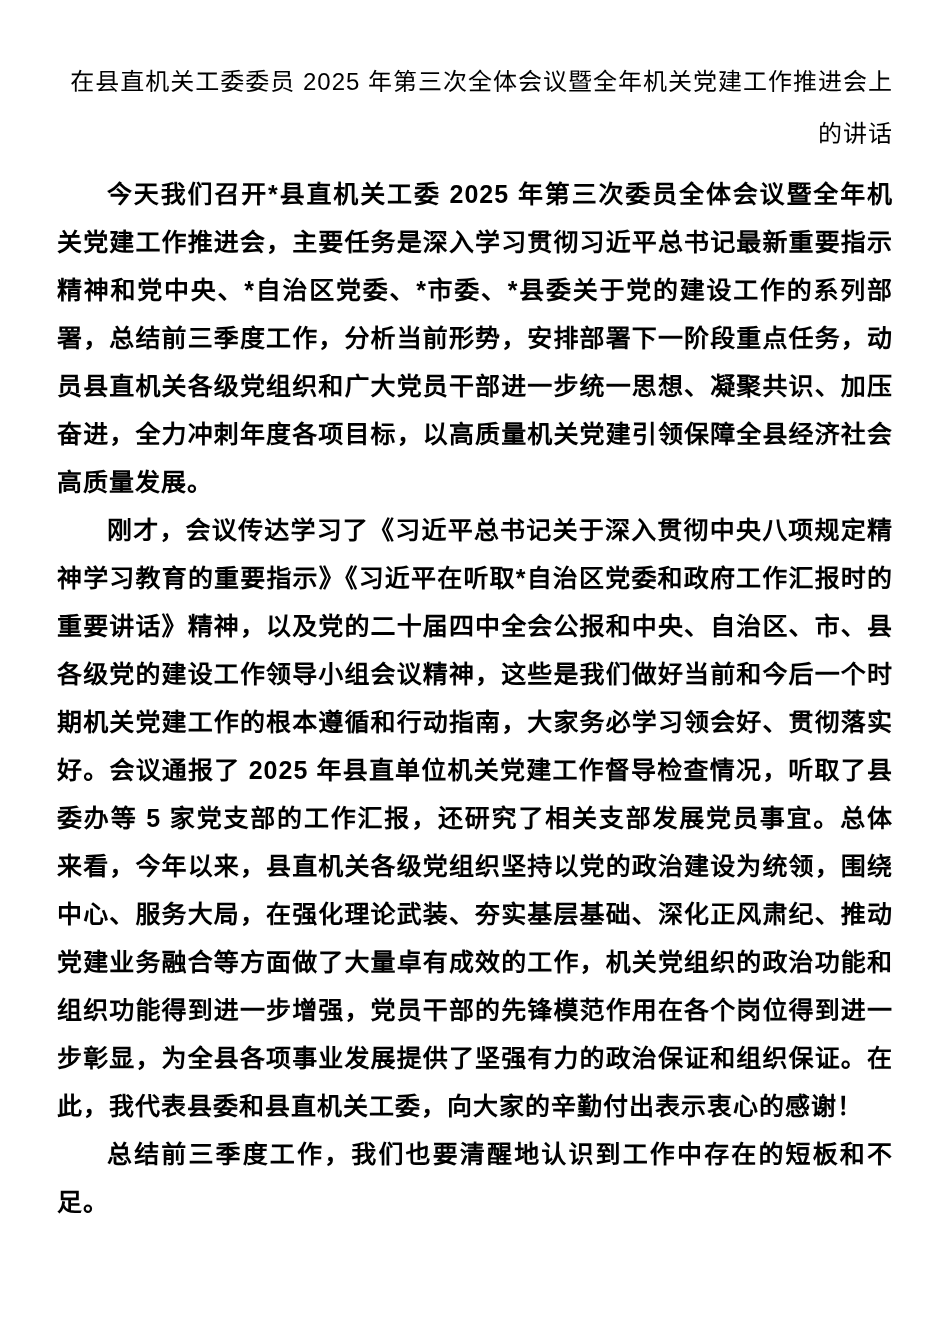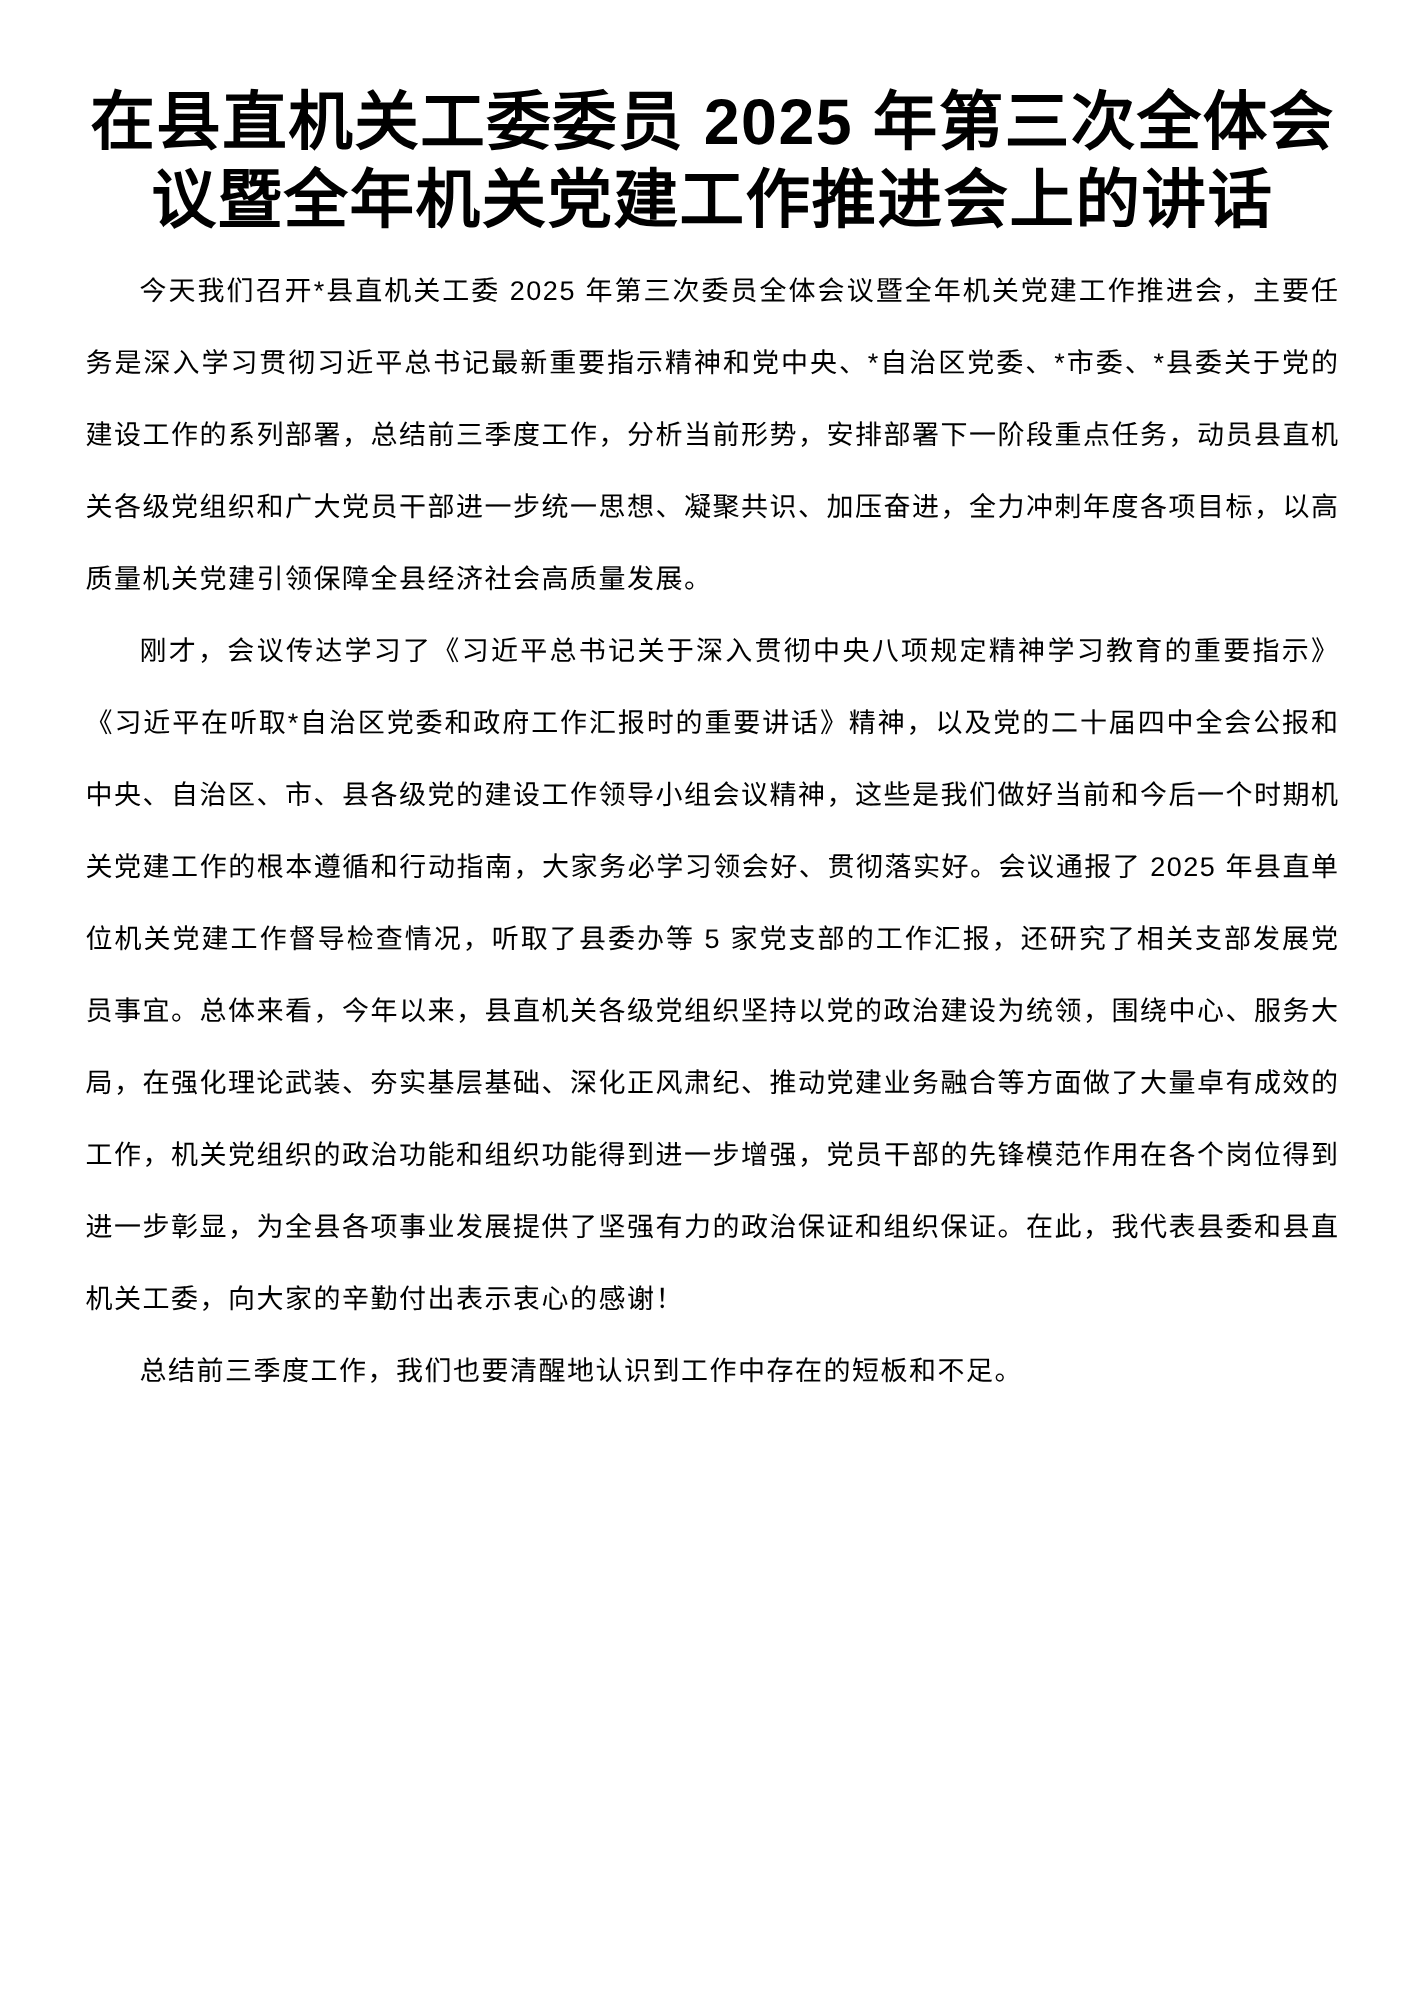--- a/index.html
+++ b/index.html
@@ -16,42 +16,43 @@
   }
   .page {
     box-sizing: border-box;
     width: 950px;
     height: 1344px;
     padding: 56px 57px 0 57px;
     background: #ffffff;
   }
   .doc-title {
     margin: 0 0 10px 0;
-    font-size: 43px;
-    font-weight: 700;
+    font-size: 24px;
+    font-weight: 400;
     line-height: 52px;
-    text-align: center;
+    text-align: right;
     letter-spacing: 1px;
   }
   .salutation {
     margin: 0;
     font-size: 25px;
     line-height: 48px;
     letter-spacing: 1px;
     text-align: left;
   }
   .body-text p.para {
     margin: 0;
-    font-size: 18px;
+    font-size: 25px;
     line-height: 48px;
     letter-spacing: 1px;
     text-align: justify;
     text-align-last: left;
     text-indent: 2em;
     word-break: break-all;
+    font-weight: bold;
   }
 </style>
 </head>
 <body>
 
 <div class="page">
   <h1 class="doc-title">在县直机关工委委员 2025 年第三次全体会议暨全年机关党建工作推进会上的讲话</h1>
 
 
   <div class="body-text">

